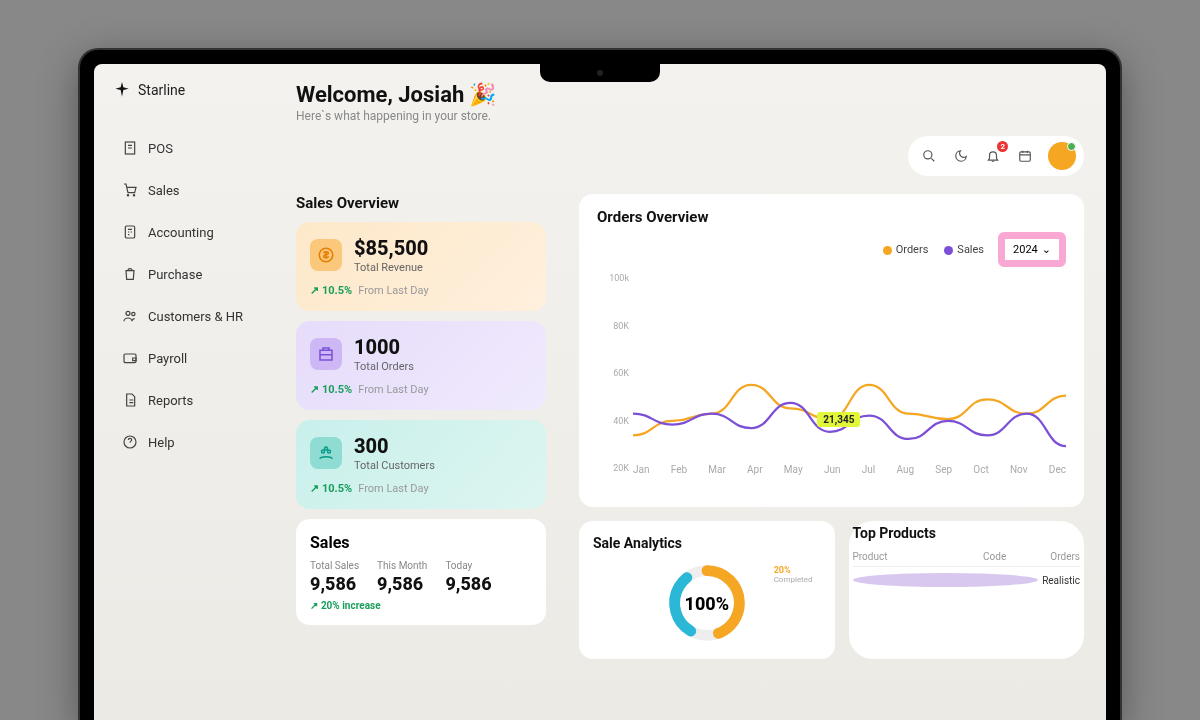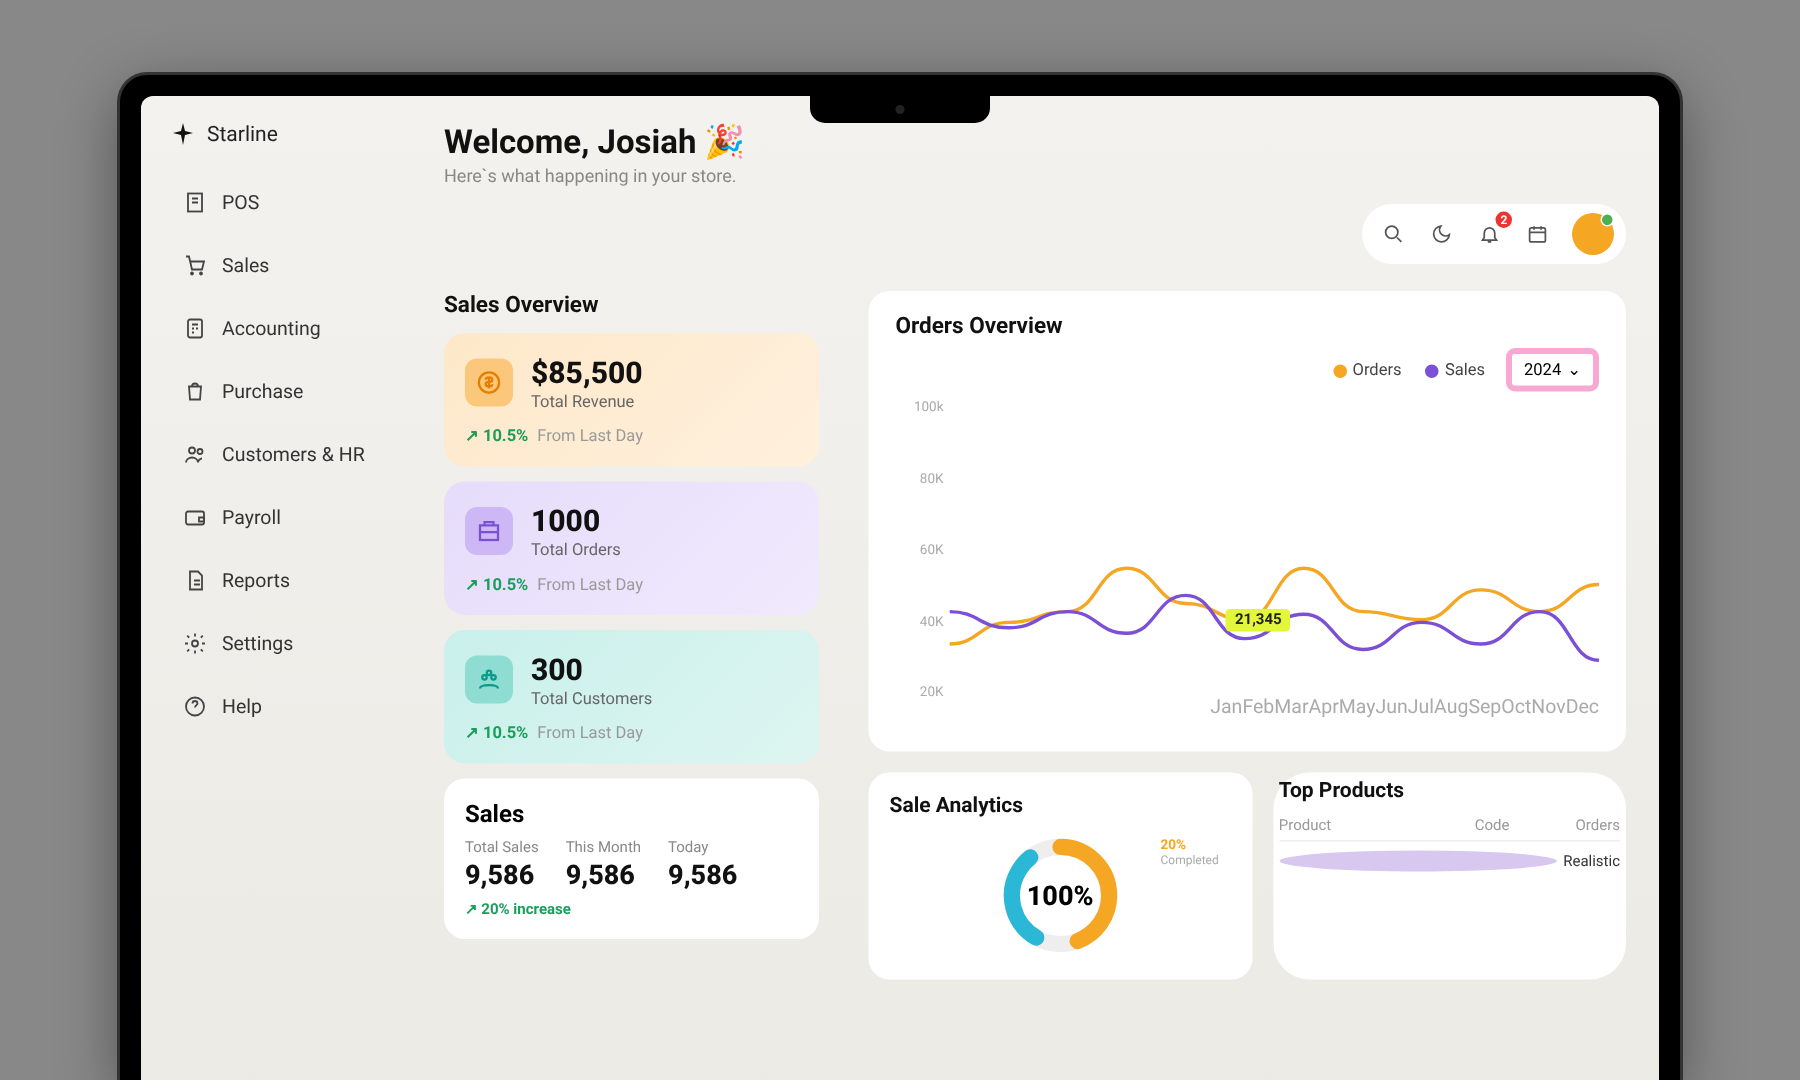--- a/index.html
+++ b/index.html
@@ -2,21 +2,21 @@
 <html><head>
 <meta charset="utf-8">
 <style>
 *{box-sizing:border-box;margin:0;padding:0;font-family:-apple-system,BlinkMacSystemFont,"Segoe UI",Roboto,sans-serif}
 body{background:#888;height:720px;width:1200px;overflow:hidden;display:flex;justify-content:center;align-items:flex-start}
 .device{margin-top:50px;width:1040px;background:#000;border-radius:18px 18px 0 0;padding:14px 14px 0;box-shadow:0 0 0 2px #333,0 10px 40px rgba(0,0,0,.4);position:relative}
 .notch{position:absolute;top:14px;left:50%;transform:translateX(-50%);width:120px;height:18px;background:#000;border-radius:0 0 10px 10px;z-index:5;display:flex;justify-content:center;align-items:center}
 .cam{width:6px;height:6px;background:#222;border-radius:50%}
 .screen{background:linear-gradient(180deg,#f3f2ee,#eceae5);border-radius:8px 8px 0 0;height:660px;overflow:hidden;display:flex}
 .sidebar{width:180px;padding:18px 10px 0 14px;flex-shrink:0}
-.brand{display:flex;align-items:center;gap:8px;margin-bottom:19px;padding-left:6px}
+.brand{display:flex;align-items:center;gap:8px;margin-bottom:32px;padding-left:6px}
 .brand-name{font-size:14px;color:#222}
 .nav-item{display:flex;align-items:center;gap:10px;padding:10px 14px;border-radius:22px;margin-bottom:6px;font-size:13px;color:#333;cursor:pointer}
 .nav-item.active{background:#e3f73a;font-weight:700}
 .icon{width:16px;height:16px;display:inline-flex;align-items:center;justify-content:center;color:#444;flex-shrink:0}
 .main{flex:1;padding:18px 22px 0;overflow:hidden}
 .hdr{display:flex;justify-content:space-between;align-items:flex-start;margin-bottom:18px}
 .welcome h1{font-size:22px;font-weight:700;color:#111}
 .welcome p{font-size:12px;color:#888;margin-top:2px}
 .toolbar{display:flex;align-items:center;gap:6px;background:#fff;border-radius:22px;padding:6px 8px;margin-top:54px}
 .tbtn{width:26px;height:26px;border-radius:50%;display:flex;align-items:center;justify-content:center;cursor:pointer;position:relative}
@@ -44,24 +44,24 @@
 .sales-card{background:#fff;border-radius:14px;padding:14px;margin-top:4px}
 .sales-title{font-size:16px;font-weight:700;margin-bottom:8px}
 .sales-row{display:flex;gap:18px}
 .sales-col{font-size:10px;color:#888}
 .sales-num{font-size:18px;font-weight:800;color:#111;margin-top:2px}
 .sales-inc{font-size:10px;color:#1a9e5c;font-weight:700;margin-top:6px}
 .chart-card{background:#fff;border-radius:14px;padding:14px 18px;margin-bottom:14px}
 .chart-hdr{display:flex;justify-content:space-between;align-items:center;margin-bottom:6px}
 .legend{display:flex;gap:16px;font-size:11px;color:#444;align-items:center}
 .legend-dot{width:9px;height:9px;border-radius:50%;display:inline-block;margin-right:4px;vertical-align:middle}
-.year-sel{border:4px solid #f9a8d4;border-radius:6px;padding:4px 8px;font-size:11px;display:flex;align-items:flex-start;gap:4px;cursor:pointer}
+.year-sel{border:7px solid #f9a8d4;border-radius:6px;padding:4px 8px;font-size:11px;display:flex;align-items:flex-start;gap:4px;cursor:pointer}
 .chart-wrap{position:relative;height:220px}
 .chart-ylabels{position:absolute;left:0;top:0;bottom:20px;width:32px;display:flex;flex-direction:column;justify-content:space-between;font-size:9px;color:#aaa;text-align:right}
-.chart-xlabels{position:absolute;left:36px;right:0;bottom:8px;display:flex;justify-content:flex-end;font-size:13px;color:#aaa}
+.chart-xlabels{position:absolute;left:36px;right:0;bottom:18px;display:flex;justify-content:space-between;font-size:10px;color:#aaa}
 .chart-svg{position:absolute;left:36px;right:0;top:0;bottom:20px}
 .chart-annot{position:absolute;background:#e3f73a;font-size:10px;font-weight:700;padding:2px 6px;border-radius:3px;color:#222}
 .row2{display:flex;gap:14px}
 .donut-card{background:#fff;border-radius:14px;padding:14px;flex:1}
 .top-card{background:#fff;border-radius:24px;padding:4px;flex:1}
 .donut-wrap{display:flex;align-items:center;justify-content:center;position:relative;height:84px}
 .donut-center{position:absolute;text-align:center}
 .donut-pct{font-size:18px;font-weight:800}
 .donut-side{position:absolute;right:8px;top:4px;font-size:9px;color:#f5a623;font-weight:700}
 .donut-side-sub{font-size:8px;color:#aaa;font-weight:400}
@@ -152,29 +152,20 @@
               <svg width="16" height="16" viewBox="0 0 24 24" fill="none" stroke="#444" stroke-width="1.8">
                 <path d="M7 3h8l4 4v14H7z"></path>
                 <path d="M11 12h6M11 16h6"></path>
               </svg>
             </span>
             <span>Reports</span>
           </div>
           <div class="nav-item">
             <span class="icon">
               <svg width="16" height="16" viewBox="0 0 24 24" fill="none" stroke="#444" stroke-width="1.8">
-                <circle cx="12" cy="12" r="3"></circle>
-                <path d="M12 2v3M12 19v3M4.2 4.2l2 2M17.8 17.8l2 2M2 12h3M19 12h3M4.2 19.8l2-2M17.8 6.2l2-2"></path>
-              </svg>
-            </span>
-            <span>Settings</span>
-          </div>
-          <div class="nav-item">
-            <span class="icon">
-              <svg width="16" height="16" viewBox="0 0 24 24" fill="none" stroke="#444" stroke-width="1.8">
                 <circle cx="12" cy="12" r="9"></circle>
                 <path d="M9.5 9a2.5 2.5 0 015 0c0 1.5-2.5 2-2.5 4M12 17h.01"></path>
               </svg>
             </span>
             <span>Help</span>
           </div>
         </div>
   </aside>
 
   <main class="main">

